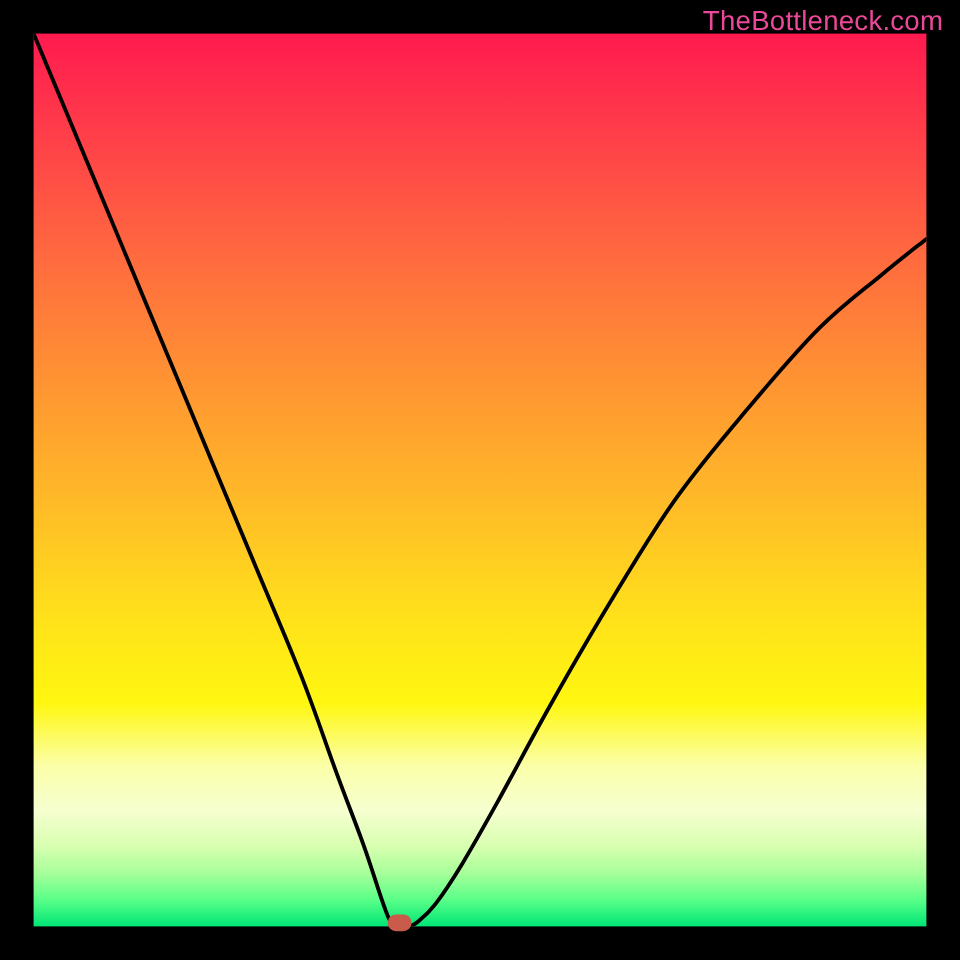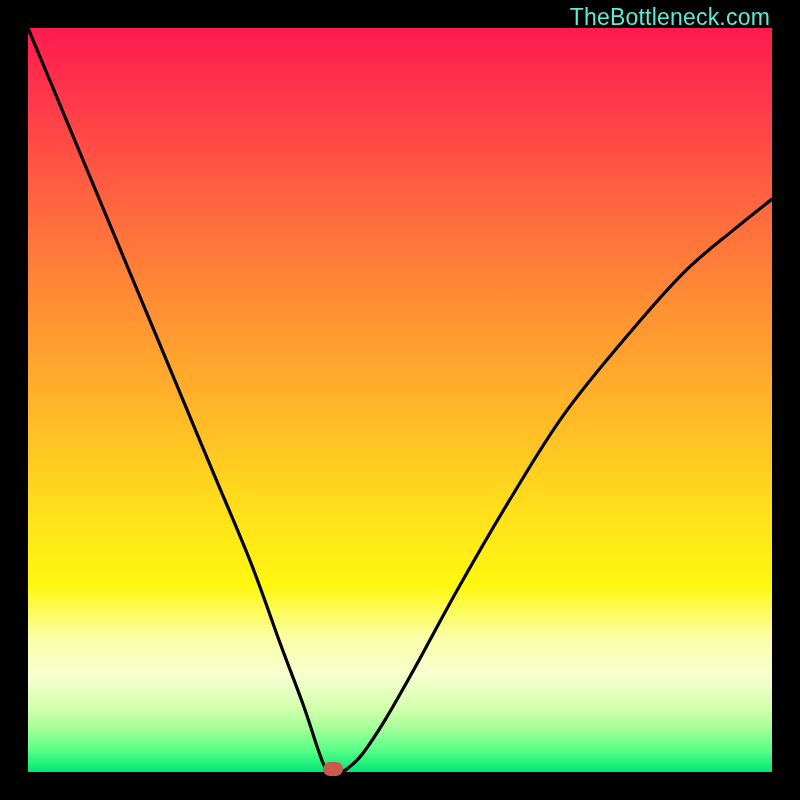--- a/index.html
+++ b/index.html
@@ -34,22 +34,22 @@
       #f6ffd0 87%,
       #d8ffb0 91%,
       #a8ff9a 94%,
       #5aff88 97%,
       #00e676 100%
     );
   }
   .watermark {
     position: absolute;
     top: 4px;
-    right: 30px;
-    color: #5eead4;
+    right: 14px;
+    color: #ec4899;
     font-size: 23px;
     font-weight: 400;
     letter-spacing: 0.2px;
     z-index: 5;
   }
   svg.curve {
     position: absolute;
     inset: 0;
     width: 100%;
     height: 100%;

